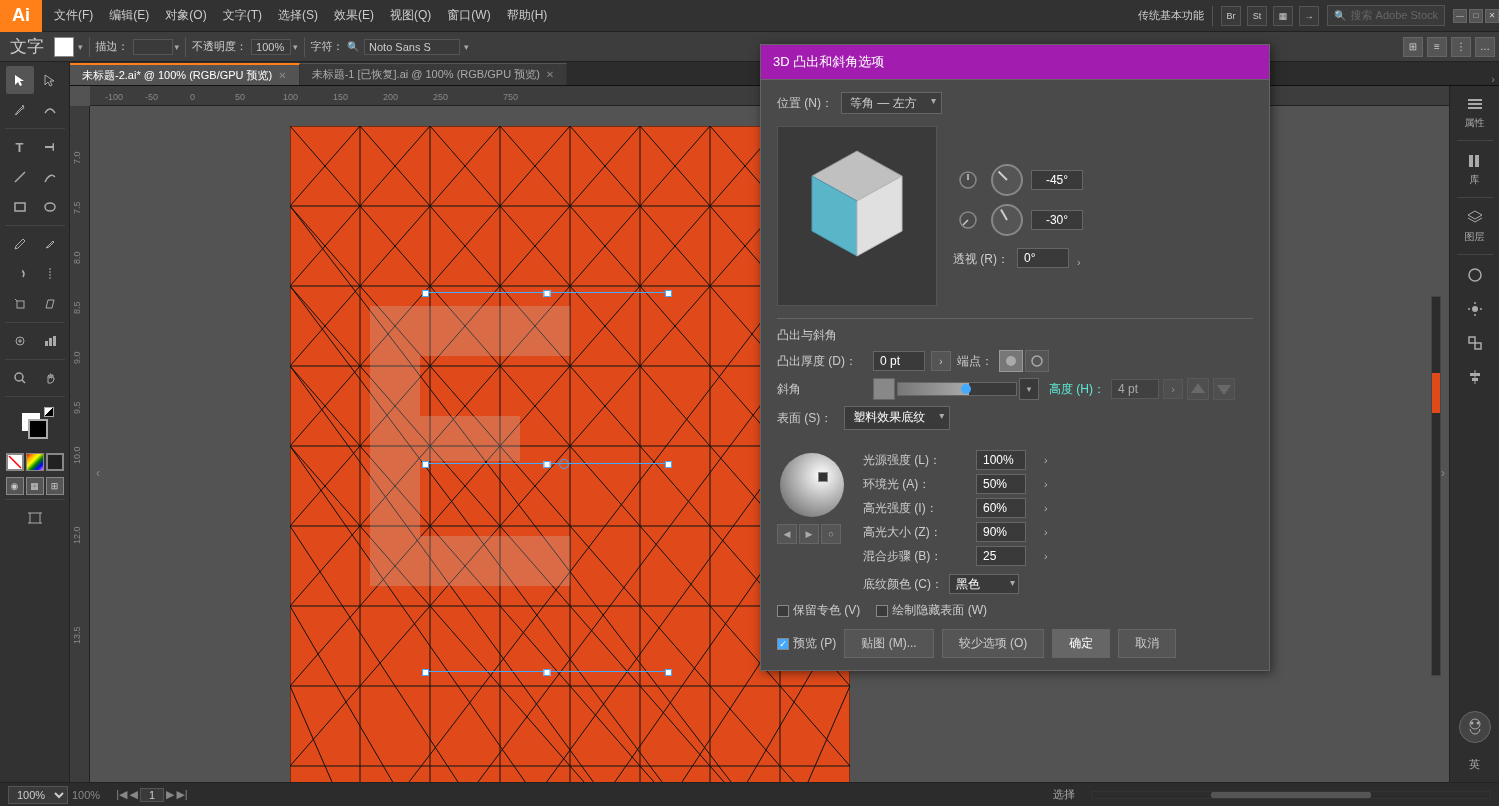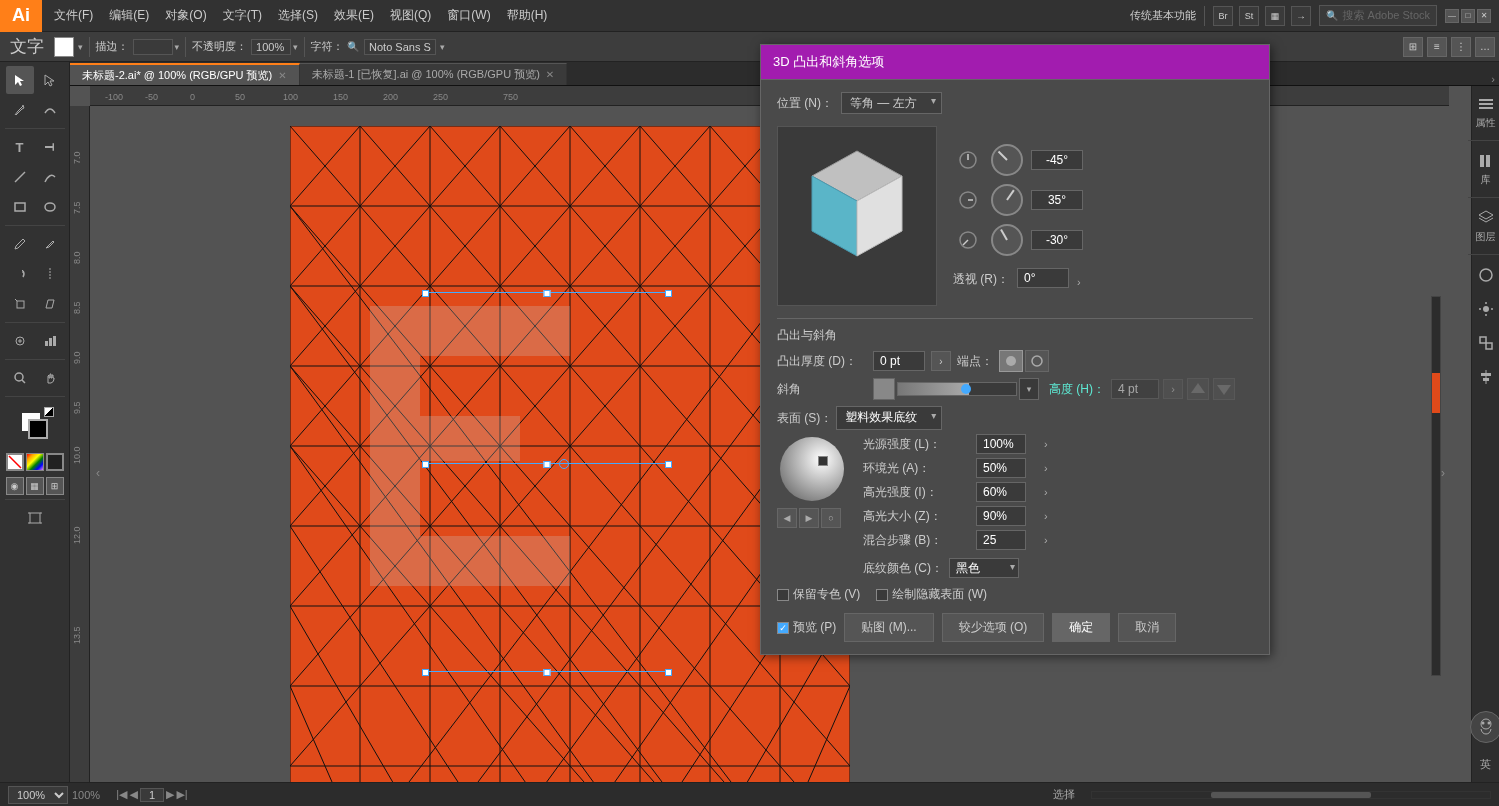--- a/index.html
+++ b/index.html
@@ -11,21 +11,21 @@
       background: #323232; display: flex; align-items: center;
       border-bottom: 1px solid #222; z-index: 100;
     }
     .app-logo {
       width: 42px; height: 32px; display: flex; align-items: center; justify-content: center;
       background: #FF7F18; color: #fff; font-size: 18px; font-weight: bold; flex-shrink: 0;
     }
     .menu-items { display: flex; align-items: center; padding: 0 4px; }
     .menu-item { padding: 4px 8px; color: #ccc; cursor: pointer; font-size: 12px; }
     .menu-spacer { flex: 1; }
-    .top-right-tools { display: flex; align-items: center; gap: 8px; padding-right: 8px; }
+    .top-right-tools { display: flex; align-items: center; gap: 8px; padding-right: 0; }
 
     
     .second-toolbar {
       position: absolute; top: 32px; left: 0; right: 0; height: 30px;
       background: #3d3d3d; display: flex; align-items: center;
       border-bottom: 1px solid #222; z-index: 100; gap: 4px; padding: 0 4px;
     }
     .toolbar-separator { width: 1px; height: 20px; background: #555; margin: 0 2px; }
 
     
@@ -124,21 +124,21 @@
     .control-input { background: #3a3a3a; border: 1px solid #666; color: #fff; padding: 2px 6px; font-size: 12px; width: 52px; }
     .control-btn { width: 20px; height: 20px; background: #555; border: 1px solid #666; color: #ccc; display: flex; align-items: center; justify-content: center; cursor: pointer; font-size: 10px; }
     .end-cap-btns { display: flex; gap: 2px; }
     .cap-btn { width: 24px; height: 22px; background: #555; border: 1px solid #666; color: #ccc; display: flex; align-items: center; justify-content: center; cursor: pointer; font-size: 11px; }
     .cap-btn.active { background: #777; border-color: #999; }
     .height-controls { display: flex; align-items: center; gap: 4px; }
     .height-input { background: #3a3a3a; border: 1px solid #666; color: #fff; padding: 2px 6px; font-size: 12px; width: 48px; }
     .height-btn { width: 20px; height: 20px; background: #555; border: 1px solid #666; color: #ccc; display: flex; align-items: center; justify-content: center; cursor: pointer; font-size: 11px; }
 
     
-    .surface-row { display: flex; align-items: center; gap: 4px; margin-bottom: 4px; }
+    .surface-row { display: flex; align-items: center; gap: 12px; margin-bottom: 20px; }
     .surface-select-wrap { position: relative; display: inline-block; }
     .surface-select { padding: 3px 24px 5px 8px; background: #3a3a3a; border: 1px solid #666; color: #fff; font-size: 12px; appearance: none; cursor: pointer; }
     .surface-select-wrap::after { content: '▾'; position: absolute; right: 6px; top: 4px; color: #aaa; font-size: 10px; pointer-events: none; }
 
     
     .lighting-section { display: flex; gap: 16px; margin-bottom: 8px; }
     .lighting-ball-wrap { width: 70px; height: 70px; position: relative; display: flex; align-items: center; justify-content: center; }
     .lighting-ball {
       width: 64px; height: 64px; border-radius: 50%;
       background: radial-gradient(circle at 65% 35%, #fff 0%, #ccc 30%, #999 60%, #555 100%);
@@ -179,21 +179,21 @@
     .status-item { font-size: 11px; color: #aaa; }
 
     .bevel-row-full { display: flex; align-items: center; gap: 6px; margin-bottom: 6px; }
     .bevel-label { font-size: 12px; color: #ccc; width: 90px; }
     .bevel-slider-track { width: 120px; height: 14px; background: #3a3a3a; border: 1px solid #666; position: relative; cursor: pointer; display: flex; align-items: center; }
     .bevel-slider-fill { height: 100%; background: linear-gradient(to right, #777 0%, #aaa 100%); width: 60%; }
     .bevel-knob { position: absolute; left: 58%; top: 50%; transform: translate(-50%, -50%); width: 10px; height: 10px; background: #4af; border-radius: 50%; }
 
     
     .far-right-panel {
-      position: absolute; top: 62px; right: 0; width: 28px; bottom: 24px;
+      position: absolute; top: 62px; right: 0; width: 50px; bottom: 24px;
       background: #2e2e2e; display: flex; flex-direction: column; align-items: center;
       padding: 6px 0; gap: 6px; border-left: 1px solid #222;
     }
     .far-right-item { display: flex; flex-direction: column; align-items: center; gap: 2px; cursor: pointer; padding: 4px 0; width: 100%; }
     .far-right-icon { width: 20px; height: 20px; display: flex; align-items: center; justify-content: center; color: #aaa; font-size: 14px; }
     .far-right-label { font-size: 10px; color: #aaa; text-align: center; }
     .far-right-separator { width: 36px; height: 1px; background: #444; }
 
   </style>
 </head>
@@ -251,21 +251,21 @@
   <div class="toolbar-separator"></div>
   <span style="font-size:11px;color:#ccc;">不透明度：</span>
   <div style="display:flex;align-items:center;gap:2px;">
     <input type="text" style="width: 40px; padding: 1px 4px; background: rgb(58, 58, 58); border: 1px solid rgb(85, 85, 85); color: rgb(204, 204, 204); font-size: 11px;" value="100%">
     <span style="font-size:9px;color:#aaa;">▾</span>
   </div>
   <div class="toolbar-separator"></div>
   <span style="font-size:11px;color:#ccc;">字符：</span>
   <div style="display:flex;align-items:center;gap:4px;">
     <span style="font-size:10px;color:#888;">🔍</span>
-    <input type="text" style="width: 72px; padding: 1px 4px; background: rgb(58, 58, 58); border: 1px solid rgb(85, 85, 85); color: rgb(204, 204, 204); font-size: 11px;" value="Noto Sans S">
+    <input type="text" style="width: 96px; padding: 1px 4px; background: rgb(58, 58, 58); border: 1px solid rgb(85, 85, 85); color: rgb(204, 204, 204); font-size: 11px;" value="Noto Sans S">
     <span style="font-size:9px;color:#aaa;">▾</span>
   </div>
   <div class="menu-spacer"></div>
 
   <div style="display:flex;align-items:center;gap:4px;">
     <div style="width:20px;height:20px;background:#555;border:1px solid #666;display:flex;align-items:center;justify-content:center;font-size:10px;color:#ccc;cursor:pointer;">⊞</div>
     <div style="width:20px;height:20px;background:#555;border:1px solid #666;display:flex;align-items:center;justify-content:center;font-size:10px;color:#ccc;cursor:pointer;">≡</div>
     <div style="width:20px;height:20px;background:#555;border:1px solid #666;display:flex;align-items:center;justify-content:center;font-size:10px;color:#ccc;cursor:pointer;">⋮</div>
     <div style="width:20px;height:20px;background:#555;border:1px solid #666;display:flex;align-items:center;justify-content:center;font-size:10px;color:#ccc;cursor:pointer;">…</div>
   </div>
@@ -722,32 +722,20 @@
               <circle cx="11" cy="11" r="8" fill="none" stroke="#888" stroke-width="1.5"></circle>
               <line x1="11" y1="11" x2="11" y2="5" stroke="#ccc" stroke-width="1.5"></line>
             </svg>
           </div>
           <div style="width:32px;height:32px;border-radius:50%;background:#555;border:2px solid #888;display:flex;align-items:center;justify-content:center;position:relative;">
             <div style="position:absolute;width:2px;height:12px;background:#ccc;transform-origin:bottom center;bottom:50%;left:calc(50% - 1px);transform:rotate(-45deg);"></div>
           </div>
           <input type="text" class="angle-value" style="background: rgb(58, 58, 58); border: 1px solid rgb(102, 102, 102); color: rgb(255, 255, 255); padding: 2px 6px; font-size: 12px; width: 52px;" value="-45°">
         </div>
 
-        <div class="angle-row">
-          <div style="width:30px;height:22px;display:flex;align-items:center;justify-content:center;">
-            <svg width="22" height="22" viewBox="0 0 22 22">
-              <circle cx="11" cy="11" r="8" fill="none" stroke="#888" stroke-width="1.5"></circle>
-              <line x1="11" y1="11" x2="16" y2="11" stroke="#ccc" stroke-width="1.5"></line>
-            </svg>
-          </div>
-          <div style="width:32px;height:32px;border-radius:50%;background:#555;border:2px solid #888;display:flex;align-items:center;justify-content:center;position:relative;">
-            <div style="position:absolute;width:2px;height:12px;background:#ccc;transform-origin:bottom center;bottom:50%;left:calc(50% - 1px);transform:rotate(35deg);"></div>
-          </div>
-          <input type="text" class="angle-value" style="background: rgb(58, 58, 58); border: 1px solid rgb(102, 102, 102); color: rgb(255, 255, 255); padding: 2px 6px; font-size: 12px; width: 52px;" value="35°">
-        </div>
 
         <div class="angle-row">
           <div style="width:30px;height:22px;display:flex;align-items:center;justify-content:center;">
             <svg width="22" height="22" viewBox="0 0 22 22">
               <circle cx="11" cy="11" r="8" fill="none" stroke="#888" stroke-width="1.5"></circle>
               <line x1="11" y1="11" x2="6" y2="16" stroke="#ccc" stroke-width="1.5"></line>
             </svg>
           </div>
           <div style="width:32px;height:32px;border-radius:50%;background:#555;border:2px solid #888;display:flex;align-items:center;justify-content:center;position:relative;">
             <div style="position:absolute;width:2px;height:12px;background:#ccc;transform-origin:bottom center;bottom:50%;left:calc(50% - 1px);transform:rotate(-30deg);"></div>

